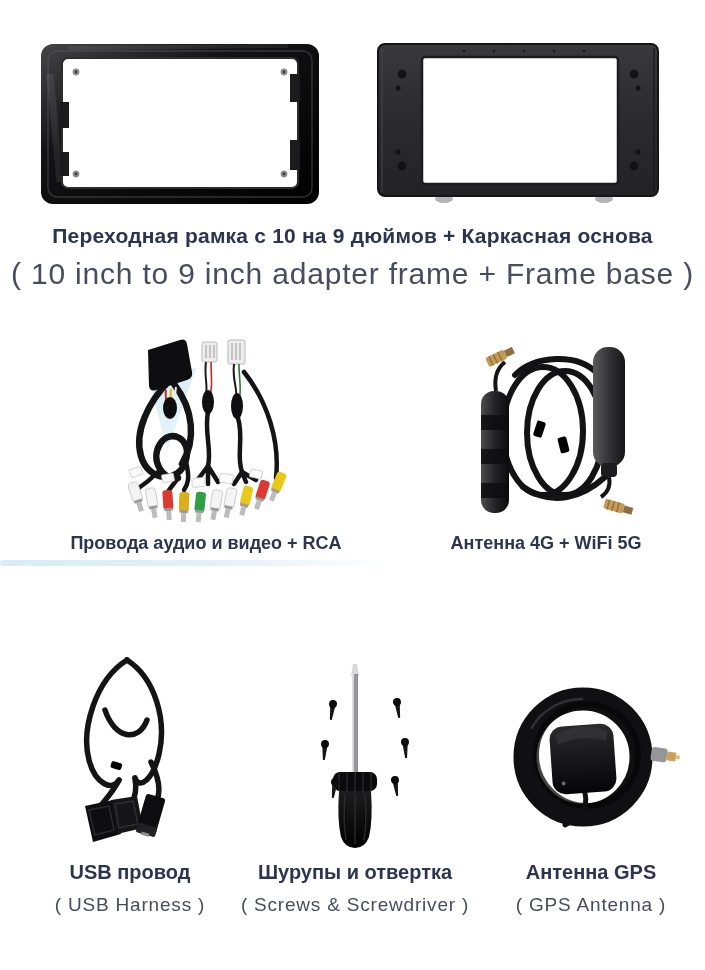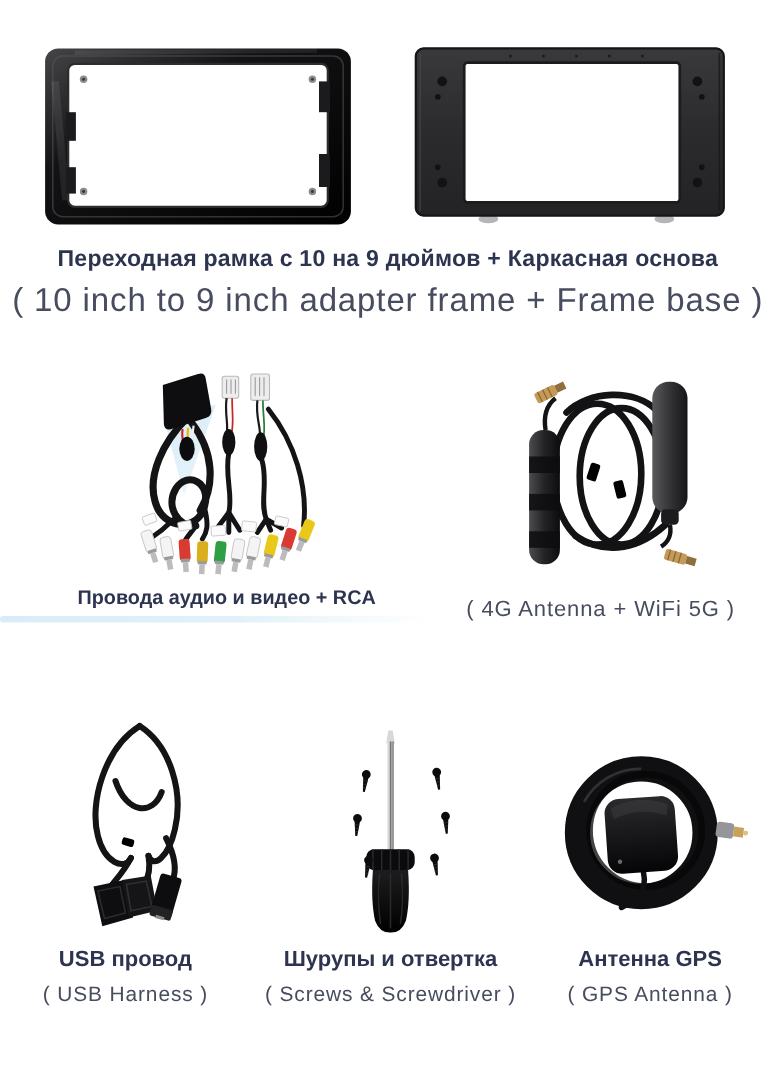--- a/index.html
+++ b/index.html
@@ -15,21 +15,21 @@
   
   #cap-frames{left:0;top:224px;width:705px;}
   #cap-frames h2{font-size:21px;letter-spacing:0.2px;}
   #cap-frames p{font-size:30px;margin-top:9px;}
   
   #cap-harness{left:12px;top:533px;width:388px;}
   #cap-ant4g{left:400px;top:533px;width:292px;}
   #cap-harness h3,#cap-ant4g h3{font-size:18px;}
   #cap-harness p,#cap-ant4g p{font-size:20px;margin-top:10px;}
   
-  #cap-usb{left:4px;top:861px;width:220px;}
+  #cap-usb{left:20px;top:861px;width:220px;}
   #cap-screws{left:224px;top:861px;width:262px;}
   #cap-gps{left:486px;top:861px;width:210px;}
   #cap-usb h3,#cap-screws h3,#cap-gps h3{font-size:20px;}
   #cap-usb p,#cap-screws p,#cap-gps p{font-size:19px;margin-top:10px;}
   
   #fig-adapter{left:38px;top:40px;width:285px;height:168px;}
   #fig-base{left:372px;top:38px;width:292px;height:167px;}
   #fig-harness{left:118px;top:332px;width:195px;height:192px;z-index:1;}
   #fig-ant4g{left:465px;top:335px;width:185px;height:188px;}
   #fig-usb{left:55px;top:650px;width:150px;height:200px;}
@@ -285,21 +285,21 @@
         <path d="M-9 -5 V5 M-4 -5 V5 M1 -5 V5" stroke="#8a6a38" stroke-width="1.2"></path>
         <rect x="7" y="-3.5" width="9" height="7" fill="#8f6f3f"></rect>
       </g>
     </svg>
   </figure>
 
   <div class="cap" id="cap-harness">
     <h3>Провода аудио и видео + RCA</h3>
   </div>
   <div class="cap" id="cap-ant4g">
-    <p>( 4G Antenna + WiFi 5G )</p>
+    <h3>Антенна 4G + WiFi 5G</h3>
   </div>
 
   <figure id="fig-usb">
     <svg viewBox="0 0 150 200">
       <g stroke="#141416" stroke-width="5.5" fill="none" stroke-linecap="round">
         <path d="M72 10 C 40 30 26 80 34 110 C 40 134 58 142 64 130"></path>
         <path d="M72 10 C 100 28 112 70 104 104 C 98 130 84 140 80 128"></path>
         <path d="M50 60 C 60 90 84 92 92 70"></path>
         <path d="M64 130 C 58 142 50 150 44 158"></path>
         <path d="M80 128 C 82 140 80 148 76 154"></path>

